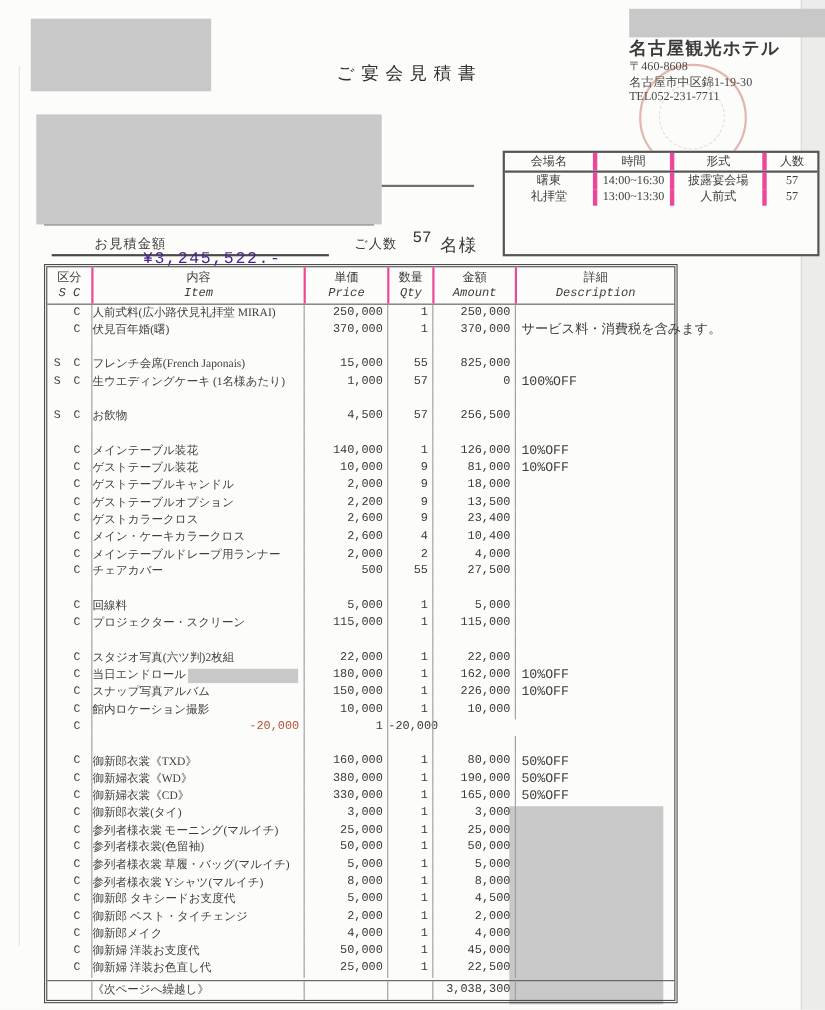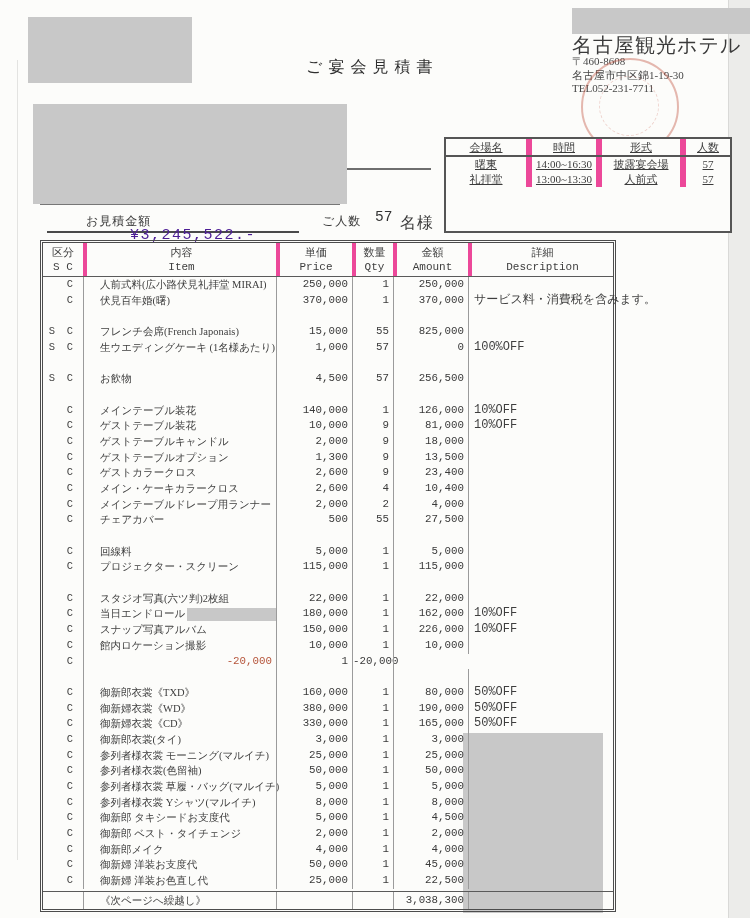--- a/index.html
+++ b/index.html
@@ -11,55 +11,55 @@
   .abs{position:absolute;}
   
   .edge-right{left:728px;top:0;width:22px;height:918px;background:#ececea;border-left:1px solid #d9d9d7;}
   .edge-left-line{left:17px;top:60px;width:1px;height:800px;background:#e3e3e1;}
   
   .redact{background:#c8c8c8;}
   
   .doc-title{left:306px;top:57px;font-size:16px;letter-spacing:6px;color:#2f2f2f;font-weight:500;}
   
   .hotel{left:572px;top:35px;line-height:13.5px;}
-  .hotel .name{font-size:20px;font-weight:400;color:#3a3a3a;letter-spacing:1px;line-height:20px;}
+  .hotel .name{font-size:16px;font-weight:700;color:#3a3a3a;letter-spacing:1px;line-height:20px;}
   .hotel .line{font-size:11px;color:#474747;}
   
   .stamp{left:581px;top:58px;width:94px;height:94px;border:2px solid rgba(190,70,50,.38);
     border-radius:50%;}
   .stamp .inner{position:absolute;left:16px;top:16px;width:58px;height:58px;border:1px dashed rgba(190,70,50,.22);border-radius:50%;}
   
   .est-label{left:52px;top:213px;font-size:12px;letter-spacing:1px;margin-left:34px;}
   .est-value{left:130px;top:227px;font-size:15px;letter-spacing:1.5px;font-family:"Liberation Mono","DejaVu Sans Mono",monospace;color:#4c1d95;}
   .guest-label{left:322px;top:213px;font-size:12px;letter-spacing:1px;}
   .guest-value{left:375px;top:209px;font-size:14.5px;font-family:"Liberation Mono","DejaVu Sans Mono",monospace;color:#333;}
   .guest-suffix{left:400px;top:213px;font-size:16px;letter-spacing:1px;}
   .est-underline{left:47px;top:231px;width:252px;height:2px;background:#4a4a4a;}
   .name-underline{left:40px;top:204px;width:300px;height:1px;background:#777;}
   .short-line{left:347px;top:168px;width:84px;height:2px;background:#6e6e6e;}
   
-  .venue{left:444px;top:137px;width:288px;height:96px;border:2px solid #555;background:#fcfcfa;box-sizing:border-box;text-decoration:underline;}
+  .venue{left:457px;top:137px;width:288px;height:96px;border:2px solid #555;background:#fcfcfa;box-sizing:border-box;}
   .vrow{display:grid;grid-template-columns:80px 70px 84px 1fr;height:15px;line-height:15px;}
   .vrow.vhead{border-bottom:2px solid #555;height:16px;line-height:16px;}
-  .vcell{text-align:center;font-size:11px;color:#3e3e3e;border-left:6px solid #ec4899;overflow:hidden;white-space:nowrap;}
+  .vcell{text-align:center;font-size:11px;color:#3e3e3e;border-left:4px solid #ec4899;overflow:hidden;white-space:nowrap;}
   .vcell:first-child{border-left:none;}
   
   .mtable{left:40px;top:240px;width:576px;height:672px;border:3px double #4c4c4c;background:transparent;box-sizing:border-box;display:flex;flex-direction:column;}
   .mhead{height:34px;border-bottom:1px solid #5a5a5a;display:grid;grid-template-columns:40px 193px 76px 41px 75px 1fr;box-sizing:border-box;}
-  .hcell{border-left:4px solid #ec4899;text-align:center;display:flex;flex-direction:column;justify-content:center;}
+  .hcell{border-left:2px solid #ec4899;text-align:center;display:flex;flex-direction:column;justify-content:center;}
   .hcell:first-child{border-left:none;}
   .hcell .l1{font-size:11px;line-height:15px;color:#3e3e3e;}
-  .hcell .l2{font-size:11px;line-height:14px;color:#3e3e3e;font-family:"Liberation Mono","DejaVu Sans Mono",monospace;}
+  .hcell .l2{font-size:11px;line-height:14px;color:#3e3e3e;font-family:"Liberation Mono","DejaVu Sans Mono",monospace;font-style:italic;}
   .mbody{flex:1;display:flex;flex-direction:column;}
   .mrow{display:grid;grid-template-columns:40px 193px 76px 41px 75px 1fr;height:15.7px;line-height:15.7px;}
   .mcell{border-left:1px solid #9b9b9b;overflow:visible;white-space:nowrap;box-sizing:border-box;}
   .mcell:first-child{border-left:none;}
   .kubun{display:flex;}
   .kubun span{width:18px;text-align:center;font-size:10.5px;font-family:"Liberation Mono","DejaVu Sans Mono",monospace;color:#3e3e3e;}
-  .itemc{font-size:10.5px;color:#3e3e3e;padding-left:16px;display:flex;align-items:center;}
+  .itemc{font-size:10.5px;color:#3e3e3e;padding-left:0;display:flex;align-items:center;}
   .num{font-size:10.8px;font-family:"Liberation Mono","DejaVu Sans Mono",monospace;color:#3a3a3a;text-align:right;padding-right:4px;}
   .num.red{color:#b5543a;}
   .descc{font-size:12px;color:#3e3e3e;padding-left:5px;font-family:"Liberation Mono","DejaVu Sans Mono",monospace;}
   .inline-redact{display:inline-block;width:100px;height:13px;background:#c8c8c8;margin-left:2px;}
   .mfoot{height:17px;line-height:17px;border-top:1px solid #5a5a5a;display:grid;grid-template-columns:40px 193px 76px 41px 75px 1fr;}
   .box-a{left:28px;top:17px;width:164px;height:66px;}
   .box-b{left:33px;top:104px;width:314px;height:100px;}
   .box-c{left:572px;top:8px;width:178px;height:26px;}
   .box-e{left:463px;top:733px;width:140px;height:180px;}
 </style>
@@ -294,21 +294,21 @@
           <div class="mcell descc"></div>
         </div>
         <div class="mrow">
           <div class="mcell kubun">
             <span></span>
             <span>C</span>
           </div>
           <div class="mcell itemc">
             <span>ゲストテーブルオプション</span>
           </div>
-          <div class="mcell num">1,300</div>
+          <div class="mcell num">2,200</div>
           <div class="mcell num">9</div>
           <div class="mcell num">13,500</div>
           <div class="mcell descc"></div>
         </div>
         <div class="mrow">
           <div class="mcell kubun">
             <span></span>
             <span>C</span>
           </div>
           <div class="mcell itemc">

